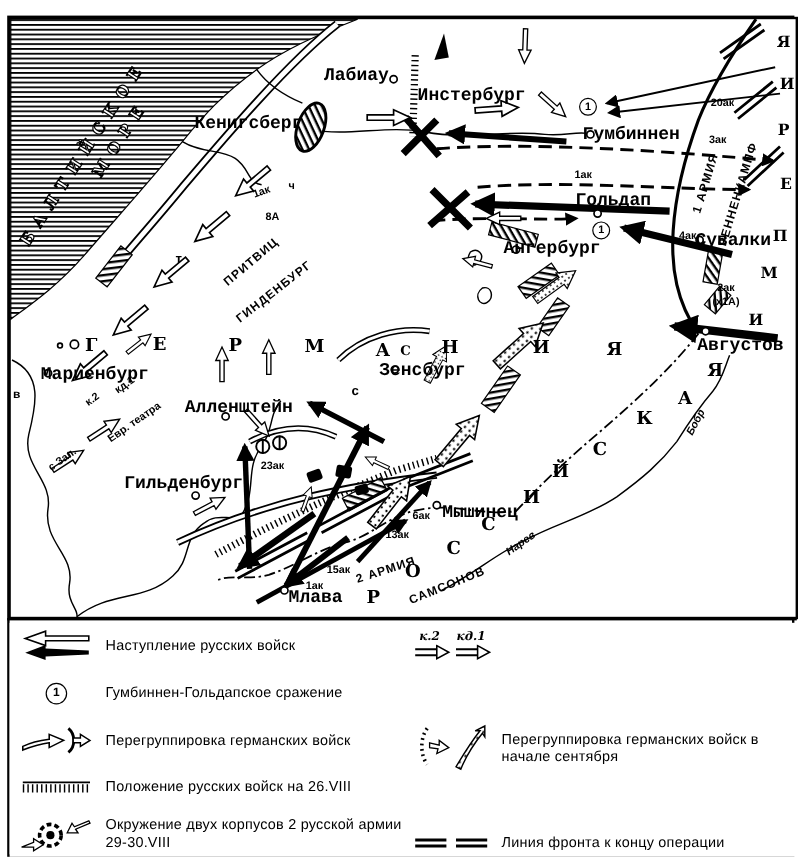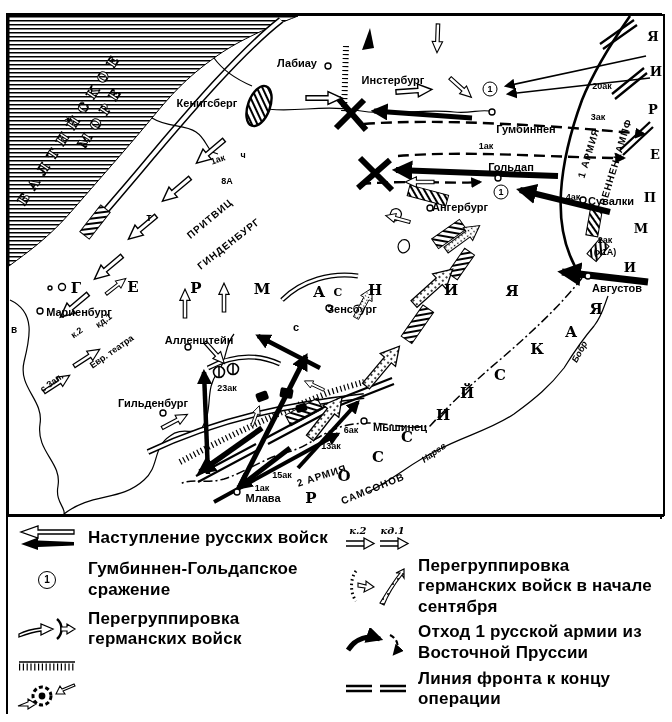--- a/index.html
+++ b/index.html
@@ -5,41 +5,41 @@
   html,body{margin:0;padding:0;background:#fff}
   body{width:672px;height:722px;position:relative;overflow:hidden;
        font-family:"Liberation Sans",sans-serif;color:#000}
   .frame{position:absolute;left:6px;top:13px;width:656px;height:701px;
          border:2px solid #000;box-sizing:border-box;pointer-events:none}
   #map{position:absolute;left:0;top:0;width:672px;height:517px}
   #map svg{position:absolute;left:0;top:0}
   
   .ml{position:absolute;white-space:pre;font-weight:700;line-height:1;color:#000;
       transform-origin:center}
-  .town{font-size:11px;font-family:Liberation Sans, sans-serif}
+  .town{font-size:15px;font-family:Liberation Mono, monospace}
   .corps{font-size:9px}
   .army{font-size:10px;letter-spacing:1px}
   .country{font-size:15px;font-family:"DejaVu Serif",serif}
   .sea{font-size:13px;font-family:"DejaVu Serif",serif;color:#fff;
        -webkit-text-stroke:1px #000;letter-spacing:7px}
   .river{font-size:9px;font-style:italic}
   .circ{width:13px;height:13px;border:1.5px solid #000;border-radius:50%;
         font-size:9px;text-align:center;line-height:13px;background:#fff}
   
   #legend{position:absolute;left:8px;top:519px;width:656px;height:195px;
           display:flex;background:#fff}
   .sep{position:absolute;left:6px;top:515px;width:658px;height:2px;background:#000}
   .lcol{display:flex;flex-direction:column;justify-content:space-between;
         padding:6px 2px 4px 6px;box-sizing:border-box}
   .lcol.left{width:330px}
   .lcol.right{width:326px}
   .lrow{display:flex;align-items:center;gap:8px}
   .licon{flex:0 0 66px;display:flex;align-items:center;justify-content:center;
          flex-direction:column}
-  .ltext{font-weight:700;font-size:17px;line-height:1.22;letter-spacing:.2px}
+  .ltext{font-weight:400;font-size:12px;line-height:1.22;letter-spacing:.2px}
   .circnum{width:16px;height:16px;border:1.7px solid #000;border-radius:50%;
            font-size:10px;font-weight:700;display:flex;align-items:center;
            justify-content:center;background:#fff}
   .klabels{display:flex;gap:14px;font-family:"DejaVu Serif",serif;
            font-style:italic;font-weight:700;font-size:10px;margin-bottom:1px}
 </style>
 </head>
 <body>
 
 <div class="frame"></div>
@@ -230,21 +230,21 @@
     <circle cx="50" cy="288" r="2"></circle>
         <circle cx="62" cy="287" r="3.5"></circle>
   </g>
 </svg>
 <div style="position:absolute;left:0;top:0;width:672px;height:517px">
       <span class="ml sea" style="left: 70px; top: 128px; transform: translate(-50%, -50%) rotate(-57deg);">БАЛТИЙСКОЕ</span>
       <span class="ml sea" style="left: 101px; top: 116px; transform: translate(-50%, -50%) rotate(-57deg);">МОРЕ</span>
       <span class="ml town" style="left: 207px; top: 103px; transform: translate(-50%, -50%) rotate(0deg);">Кенигсберг</span>
       <span class="ml town" style="left: 297px; top: 63px; transform: translate(-50%, -50%) rotate(0deg);">Лабиау</span>
       <span class="ml town" style="left: 393px; top: 80px; transform: translate(-50%, -50%) rotate(0deg);">Инстербург</span>
-      <span class="ml town" style="left: 526px; top: 112px; transform: translate(-50%, -50%) rotate(0deg); margin-top: 17px;">Гумбиннен</span>
+      <span class="ml town" style="left: 526px; top: 112px; transform: translate(-50%, -50%) rotate(0deg);">Гумбиннен</span>
       <span class="ml town" style="left: 511px; top: 167px; transform: translate(-50%, -50%) rotate(0deg);">Гольдап</span>
       <span class="ml town" style="left: 460px; top: 207px; transform: translate(-50%, -50%) rotate(0deg);">Ангербург</span>
       <span class="ml town" style="left: 611px; top: 201px; transform: translate(-50%, -50%) rotate(0deg);">Сувалки</span>
       <span class="ml town" style="left: 617px; top: 288px; transform: translate(-50%, -50%) rotate(0deg);">Августов</span>
       <span class="ml town" style="left: 79px; top: 312px; transform: translate(-50%, -50%) rotate(0deg);">Мариенбург</span>
       <span class="ml town" style="left: 199px; top: 340px; transform: translate(-50%, -50%) rotate(0deg);">Алленштейн</span>
       <span class="ml town" style="left: 153px; top: 403px; transform: translate(-50%, -50%) rotate(0deg);">Гильденбург</span>
       <span class="ml town" style="left: 352px; top: 309px; transform: translate(-50%, -50%) rotate(0deg);">Зенсбург</span>
       <span class="ml town" style="left: 400px; top: 427px; transform: translate(-50%, -50%) rotate(0deg);">Мышинец</span>
       <span class="ml town" style="left: 263px; top: 498px; transform: translate(-50%, -50%) rotate(0deg); text-align: right;">Млава</span>
@@ -338,30 +338,32 @@
       </span>
       <span class="ltext">Перегруппировка германских войск</span>
     </div>
     <div class="lrow">
       <span class="licon">
         <svg width="60" height="14" viewBox="0 0 60 14">
           <path d="M2,4 L58,4" stroke="#000" stroke-width="1.6"></path>
           <path d="M2,9 L58,9" stroke="#000" stroke-width="7" stroke-dasharray="1.2 2.6"></path>
         </svg>
       </span>
+      <span class="ltext">Положение русских войск на 26.VIII</span>
     </div>
     <div class="lrow">
       <span class="licon">
         <svg width="62" height="30" viewBox="0 0 62 30">
           <circle cx="26" cy="16" r="9" fill="none" stroke="#000" stroke-width="3" stroke-dasharray="4 2.5"></circle>
           <circle cx="26" cy="16" r="3.4" fill="#000"></circle>
           <path d="M2,26 L12,22 L12,19 L20,24 L12,29 L12,26 Z" fill="#fff" stroke="#000" stroke-width="1.1"></path>
           <path d="M58,4 L46,9 L44,6 L40,14 L49,14 L47,11 L59,6 Z" fill="#fff" stroke="#000" stroke-width="1.1"></path>
         </svg>
       </span>
+      <span class="ltext">Окружение двух корпусов 2 русской армии 29-30.VIII</span>
     </div>
   </div>
 
   <div class="lcol right">
     <div class="lrow">
       <span class="licon">
         <span class="klabels">
           <span>к.2</span>
           <span>кд.1</span>
         </span>
@@ -378,29 +380,20 @@
         <svg width="62" height="40" viewBox="0 0 62 40">
           <path d="M10,4 C4,12 4,26 10,34" fill="none" stroke="#000" stroke-width="3" stroke-dasharray="1.5 3"></path>
           <path d="M12,16 L20,18 L20,14 L28,20 L18,25 L19,21 L12,20 Z" fill="#fff" stroke="#000" stroke-width="1.1"></path>
           <path d="M34,36 C40,26 46,16 54,6 L50,6 L58,2 L58,11 L56,8 C48,18 42,28 38,38 Z" fill="url(#dots)" stroke="#000" stroke-width="1.2"></path>
         </svg>
       </span>
       <span class="ltext">Перегруппировка германских войск в начале сентября</span>
     </div>
     <div class="lrow">
       <span class="licon">
-        <svg width="62" height="30" viewBox="0 0 62 30">
-          <path d="M2,22 C10,10 22,7 34,11" fill="none" stroke="#000" stroke-width="5" marker-end="url(#mB)"></path>
-          <path d="M44,7 C52,11 54,19 48,26" fill="none" stroke="#000" stroke-width="2.2" stroke-dasharray="5 3" marker-end="url(#mBs)"></path>
-        </svg>
-      </span>
-      <span class="ltext">Отход 1 русской армии из Восточной Пруссии</span>
-    </div>
-    <div class="lrow">
-      <span class="licon">
         <svg width="66" height="14" viewBox="0 0 66 14">
           <path d="M2,4 L28,4 M2,9 L28,9 M36,4 L62,4 M36,9 L62,9" stroke="#000" stroke-width="2.4"></path>
         </svg>
       </span>
       <span class="ltext">Линия фронта к концу операции</span>
     </div>
   </div>
 </div>
 
 </body></html>

